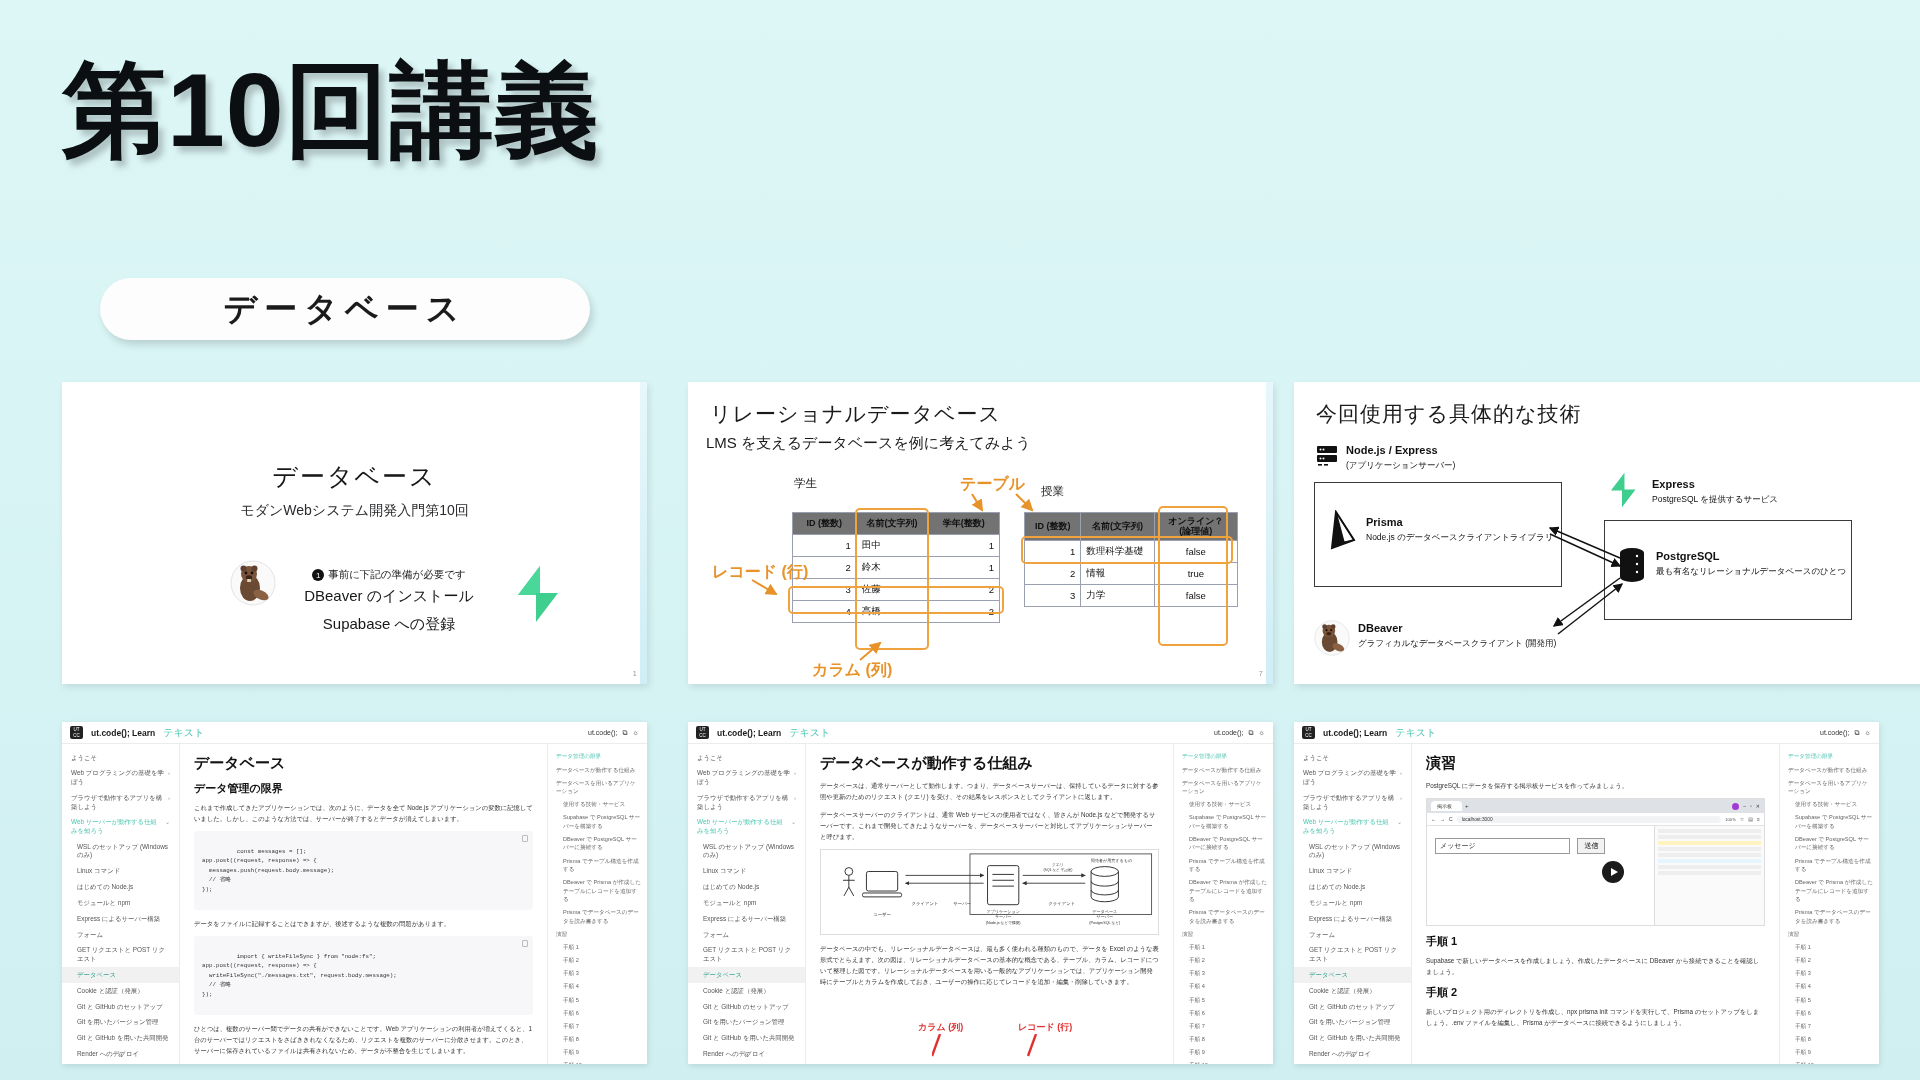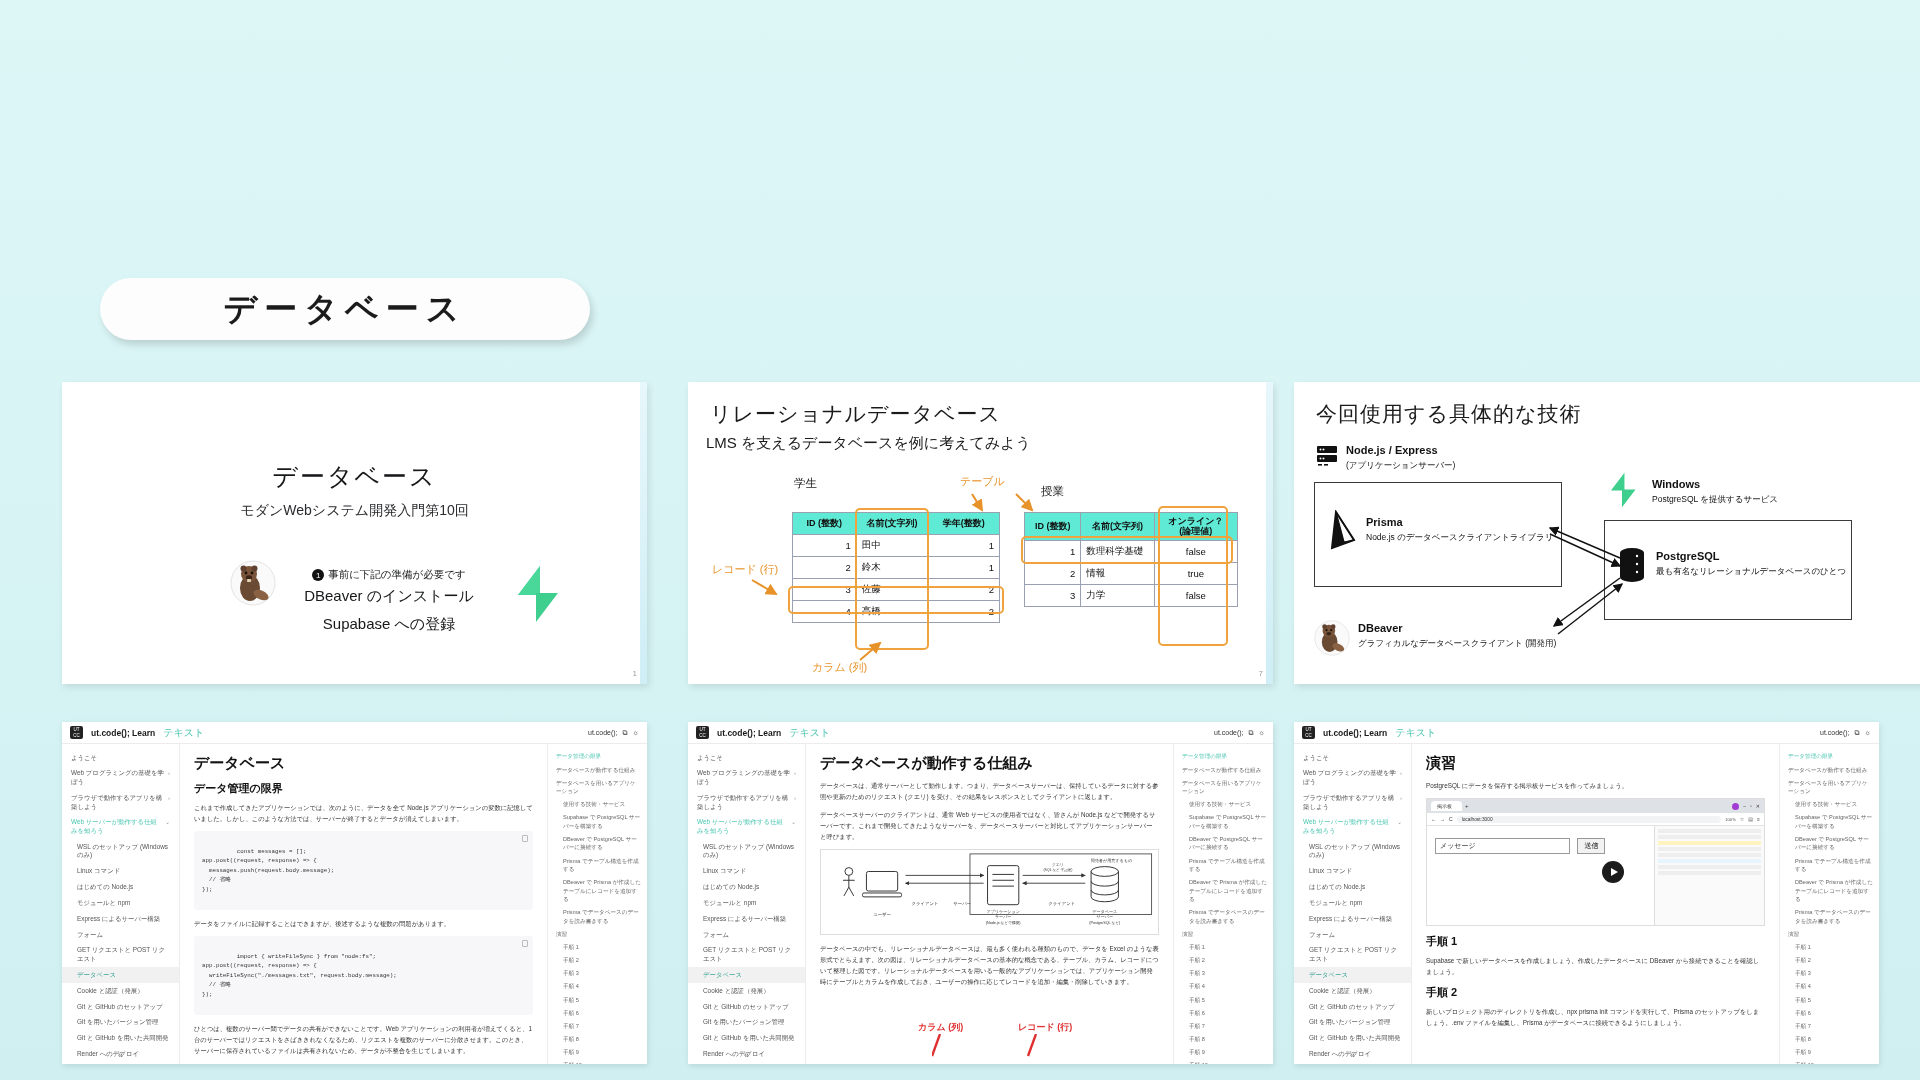--- a/index.html
+++ b/index.html
@@ -63,24 +63,24 @@
   .s1-note .n2 { font-size: 15px; color:#17181a; margin-top:9px; }
   .beaver { position:absolute; left:168px; top:178px; width:46px; height:46px; }
   .supa   { position:absolute; left:448px; top:182px; width:52px; height:60px; }
 
   
   .s2-h1 { position:absolute; left:22px; top:18px; font-size:21px; color:#1a1a1a; letter-spacing:1px;}
   .s2-h2 { position:absolute; left:18px; top:52px; font-size:15px; color:#1a1a1a; }
   .tbl-label { position:absolute; font-size:11.5px; color:#222; }
   table.grid { position:absolute; border-collapse:collapse; font-size:9.5px; color:#111; }
   table.grid th, table.grid td { border:1px solid #9aa0b0; padding:3px 5px; height:22px; }
-  table.grid th { background:#5eead4; font-weight:600; text-align:center; font-size:9px; line-height:1.15;margin-left:35px; }
+  table.grid th { background:#737373; font-weight:600; text-align:center; font-size:9px; line-height:1.15;margin-left:35px; }
   table.grid td.num { text-align:right; }
   table.grid td.ctr { text-align:center; }
-  .anno { position:absolute; color:#E8932A; font-size:11px; font-weight:400; }
+  .anno { position:absolute; color:#E8932A; font-size:16px; font-weight:700; }
   .hl { position:absolute; border:2.2px solid #F0A33C; border-radius:5px; pointer-events:none; }
   .arrow-svg { position:absolute; overflow:visible; }
 
   
   .s3-h1 { position:absolute; left:22px; top:18px; font-size:21px; color:#1a1a1a; letter-spacing:1px;}
   .s3-box { position:absolute; border:1.2px solid #3a3a3a; background:#fff; }
   .lbl-t { font-size:11px; color:#111; font-weight:600; }
   .lbl-s { font-size:8.5px; color:#111; }
 
   
@@ -156,20 +156,21 @@
   .devpane { position:absolute; right:0; top:27px; bottom:0; width:110px;
              border-left:1px solid #ddd; background:#fafafa; font-size:4.2px; padding:3px; }
   .devrow { height:4px; margin-bottom:2px; background:#eee; }
   .red-anno { position:absolute; color:#e03131; font-size:9px; font-weight:800; }
 </style>
 </head>
 <body>
 
 <div class="page">
 
+  <div class="big-title">第10回講義</div>
   <div class="pill">
     <span>データベース</span>
   </div>
 
   <div class="slide s1">
     <div class="edge"></div>
     <div class="s1-title">データベース</div>
     <div class="s1-sub">モダンWebシステム開発入門第10回</div>
 
     <svg class="beaver" viewBox="0 0 46 46">
@@ -347,21 +348,21 @@
       <circle cx="16" cy="13" r="1.4" fill="#1a1109"></circle>
         <circle cx="22" cy="13" r="1.4" fill="#1a1109"></circle>
       <ellipse cx="19" cy="17.5" rx="3.2" ry="2.3" fill="#3b2618"></ellipse>
     </svg>
     <div class="lbl-t" style="position:absolute;left:64px;top:240px">DBeaver</div>
     <div class="lbl-s" style="position:absolute;left:64px;top:256px">グラフィカルなデータベースクライアント (開発用)</div>
 
     <svg style="position:absolute;left:312px;top:88px;width:32px;height:40px" viewBox="0 0 52 60">
       <path d="M30 2 L8 31 L26 31 L26 58 L48 29 L30 29 Z" fill="#3ECF8E"></path>
     </svg>
-    <div class="lbl-t" style="position:absolute;left:358px;top:96px">Windows</div>
+    <div class="lbl-t" style="position:absolute;left:358px;top:96px">Express</div>
     <div class="lbl-s" style="position:absolute;left:358px;top:112px">PostgreSQL を提供するサービス</div>
 
     <div class="s3-box" style="left:310px; top:138px; width:248px; height:100px;"></div>
     <svg style="position:absolute;left:324px;top:165px;width:28px;height:38px" viewBox="0 0 28 38">
       <ellipse cx="14" cy="6" rx="12" ry="5" fill="#111"></ellipse>
       <rect x="2" y="6" width="24" height="8" fill="#111"></rect>
       <ellipse cx="14" cy="14" rx="12" ry="5" fill="#111"></ellipse>
       <rect x="2" y="14" width="24" height="8" fill="#111"></rect>
       <ellipse cx="14" cy="22" rx="12" ry="5" fill="#111"></ellipse>
       <rect x="2" y="22" width="24" height="8" fill="#111"></rect>

